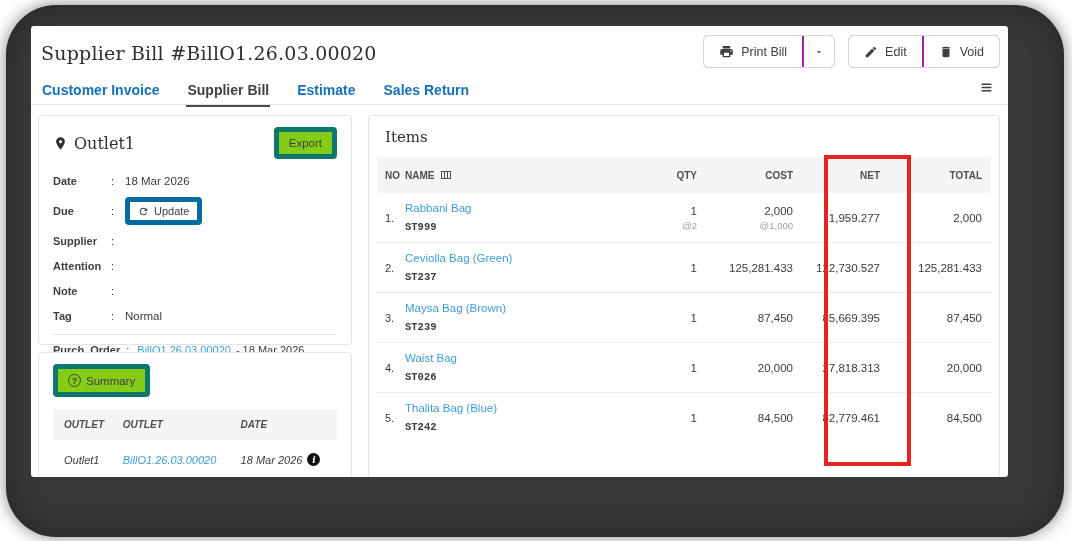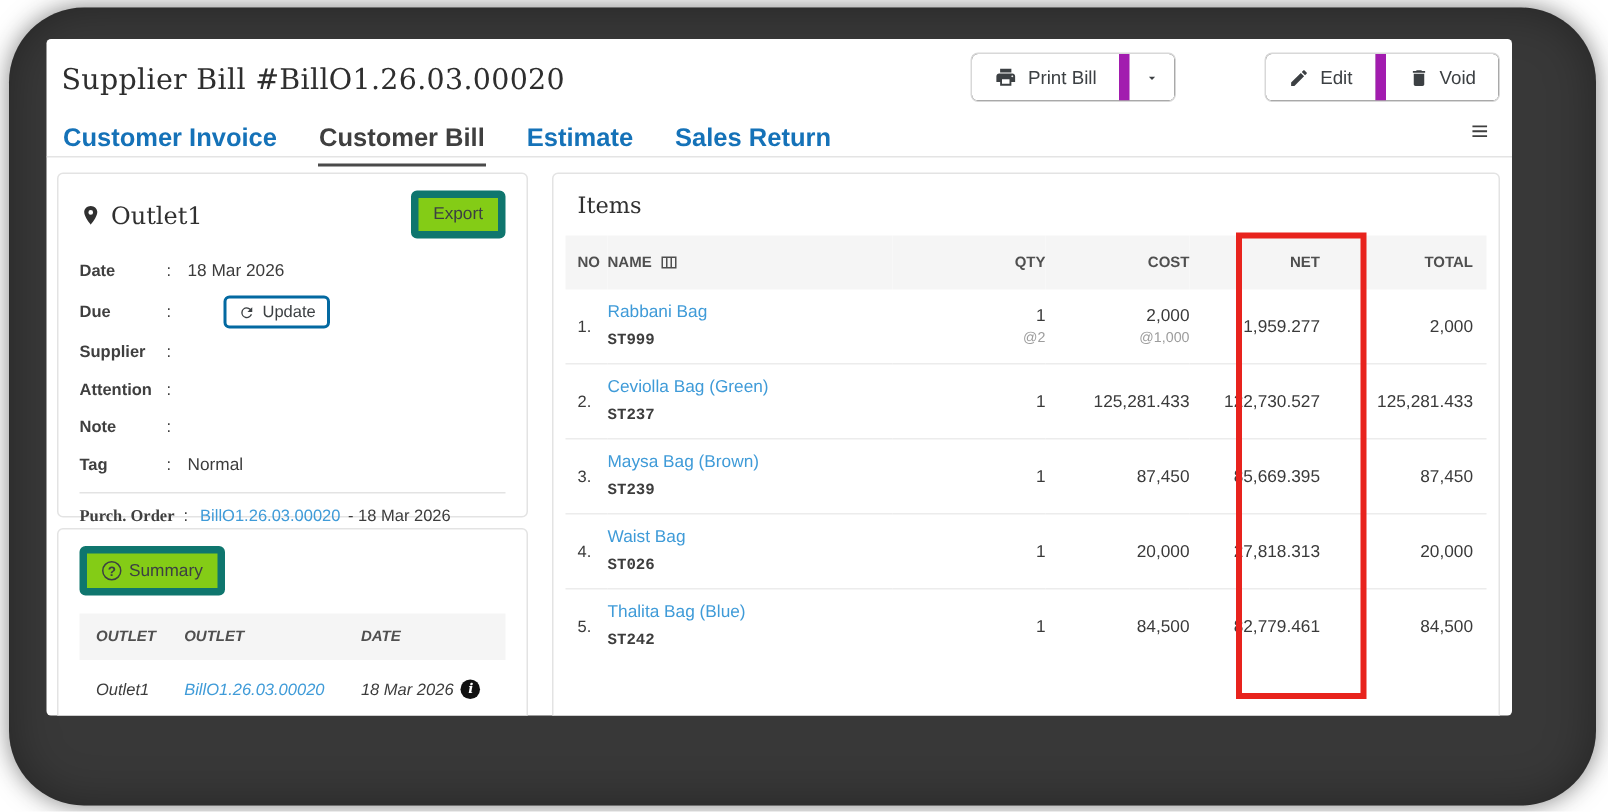--- a/index.html
+++ b/index.html
@@ -11,55 +11,55 @@
            background:#383838; border-radius:50px;
            box-shadow:0 0 16px rgba(35,35,35,.55), inset 0 0 30px rgba(0,0,0,.35); }
   .screen { position:absolute; left:31px; top:26px; width:977px; height:451px;
             background:#ffffff; overflow:hidden; border-radius:3px; }
 
   
   .app-header { position:relative; height:54px; }
   .page-title { position:absolute; left:10px; top:16px; font-family:"DejaVu Serif", serif;
                 font-size:19px; color:#2e2e2e; letter-spacing:.2px; }
   .header-actions { position:absolute; right:8px; top:9px; display:flex; gap:13px; }
-  .btn-group { display:flex; border:1px solid #d8d8d8; border-radius:5px; background:#404040; overflow:hidden;margin-left:46px; }
+  .btn-group { display:flex; border:1px solid #d8d8d8; border-radius:5px; background:#404040; overflow:hidden; }
   .btn { display:flex; align-items:center; gap:7px; padding:8px 15px; font-size:12.5px;
          color:#3c4043; background:#fff; border:none; cursor:pointer; white-space:nowrap; }
-  .btn + .btn, .btn + .btn-caret { border-left:7px solid #a21caf; }
+  .btn + .btn, .btn + .btn-caret { border-left:2px solid #a21caf; }
   .btn-caret { padding:8px 10px; font-size:10px; color:#3c4043; background:#fff; border:none; border-left:1px solid #e0e0e0; cursor:pointer; }
   .icon svg { display:block; }
 
   
   .tabs-row { position:relative; height:25px; border-bottom:1px solid #e4e4e4; display:flex; align-items:flex-start; padding:0 14px 0 10px; }
   .tabs { display:flex; gap:26px; }
-  .tab { font-size:17px; font-weight:bold; color:#1572b8; padding:2px 1px 7px; cursor:pointer; }
+  .tab { font-size:14px; font-weight:bold; color:#1572b8; padding:2px 1px 7px; cursor:pointer; }
   .tab.active { color:#3f3f3f; border-bottom:2px solid #4a4a4a; }
   .hamburger { margin-left:auto; cursor:pointer; padding-top:1px; color:#3f3f3f; }
 
   
   .content { position:relative; width:977px; height:372px; }
   .card { position:absolute; background:#fff; border:1px solid #e3e3e3; border-radius:4px; }
   .card-outlet { left:7px; top:10px; width:314px; height:230px; padding:11px 14px; }
   .card-fulfillment { left:7px; top:247px; width:314px; height:190px; padding:11px 14px; }
   .card-items { left:337px; top:10px; width:632px; height:440px; padding:12px 8px; }
 
   .card-title-row { display:flex; align-items:center; justify-content:space-between; }
   .outlet-title { display:flex; align-items:center; gap:6px; font-family:"DejaVu Serif", serif; font-size:16px; color:#303030; }
   .small-btn { display:flex; align-items:center; gap:5px; border:5px solid #0f766e; border-radius:4px; background:#84cc16;
                font-size:11.5px; color:#3c4043; padding:5px 10px; cursor:pointer; white-space:nowrap; }
 
   .detail-rows { margin-top:12px; }
   .detail-row { display:flex; align-items:center; min-height:20px; font-size:11px; color:#3c3c3c; }
   .detail-label { width:58px; font-weight:bold; color:#3f3f3f; }
   .detail-colon { width:14px; color:#3f3f3f; }
   .detail-value { color:#3c3c3c; font-size:11.5px; }
-  .tiny-btn { display:flex; align-items:center; gap:5px; border:2px solid #0369a1; border-radius:4px; background:#fff;
-              font-size:11px; color:#3c4043; padding:3px 8px; cursor:pointer;margin-left:24px; }
+  .tiny-btn { display:flex; align-items:center; gap:5px; border:5px solid #0369a1; border-radius:4px; background:#fff;
+              font-size:11px; color:#3c4043; padding:3px 8px; cursor:pointer; }
   .po-row { border-top:1px solid #e3e3e3; margin-top:8px; padding-top:9px; font-size:11px; display:flex; align-items:center; }
-  .po-label { font-weight:bold; color:#3f3f3f;font-family:Liberation Serif, serif; }
+  .po-label { font-weight:bold; color:#3f3f3f; }
   .po-colon { margin:0 8px 0 6px; color:#3f3f3f; }
   .link { color:#3f9bd8; cursor:pointer; text-decoration:none; }
   .po-suffix { margin-left:5px; color:#3c3c3c; }
 
   .ff-title { font-family:"DejaVu Serif", serif; font-size:15px; color:#303030; }
   .ff-subtitle { font-size:9.5px; color:#6e6e6e; font-family:"Liberation Sans", sans-serif; }
 
   table { border-collapse:collapse; }
   .ff-table { width:100%; margin-top:12px; font-size:10.5px;font-style:italic; }
   .ff-table thead tr { background:#f5f5f5; }
@@ -140,21 +140,21 @@
             </span>
             <span>Void</span>
           </button>
         </div>
       </div>
     </div>
 
     <div class="tabs-row">
       <div class="tabs">
         <div class="tab">Customer Invoice</div>
-        <div class="tab active">Customer Bill</div>
+        <div class="tab active">Supplier Bill</div>
         <div class="tab">Estimate</div>
         <div class="tab">Sales Return</div>
       </div>
       <div class="hamburger icon">
         <svg width="15" height="13" viewBox="0 0 24 24" stroke="#3f3f3f" stroke-width="2.4" fill="none">
             <line x1="3" y1="6" x2="21" y2="6"></line>
             <line x1="3" y1="12" x2="21" y2="12"></line>
             <line x1="3" y1="18" x2="21" y2="18"></line>
           </svg>
       </div>

